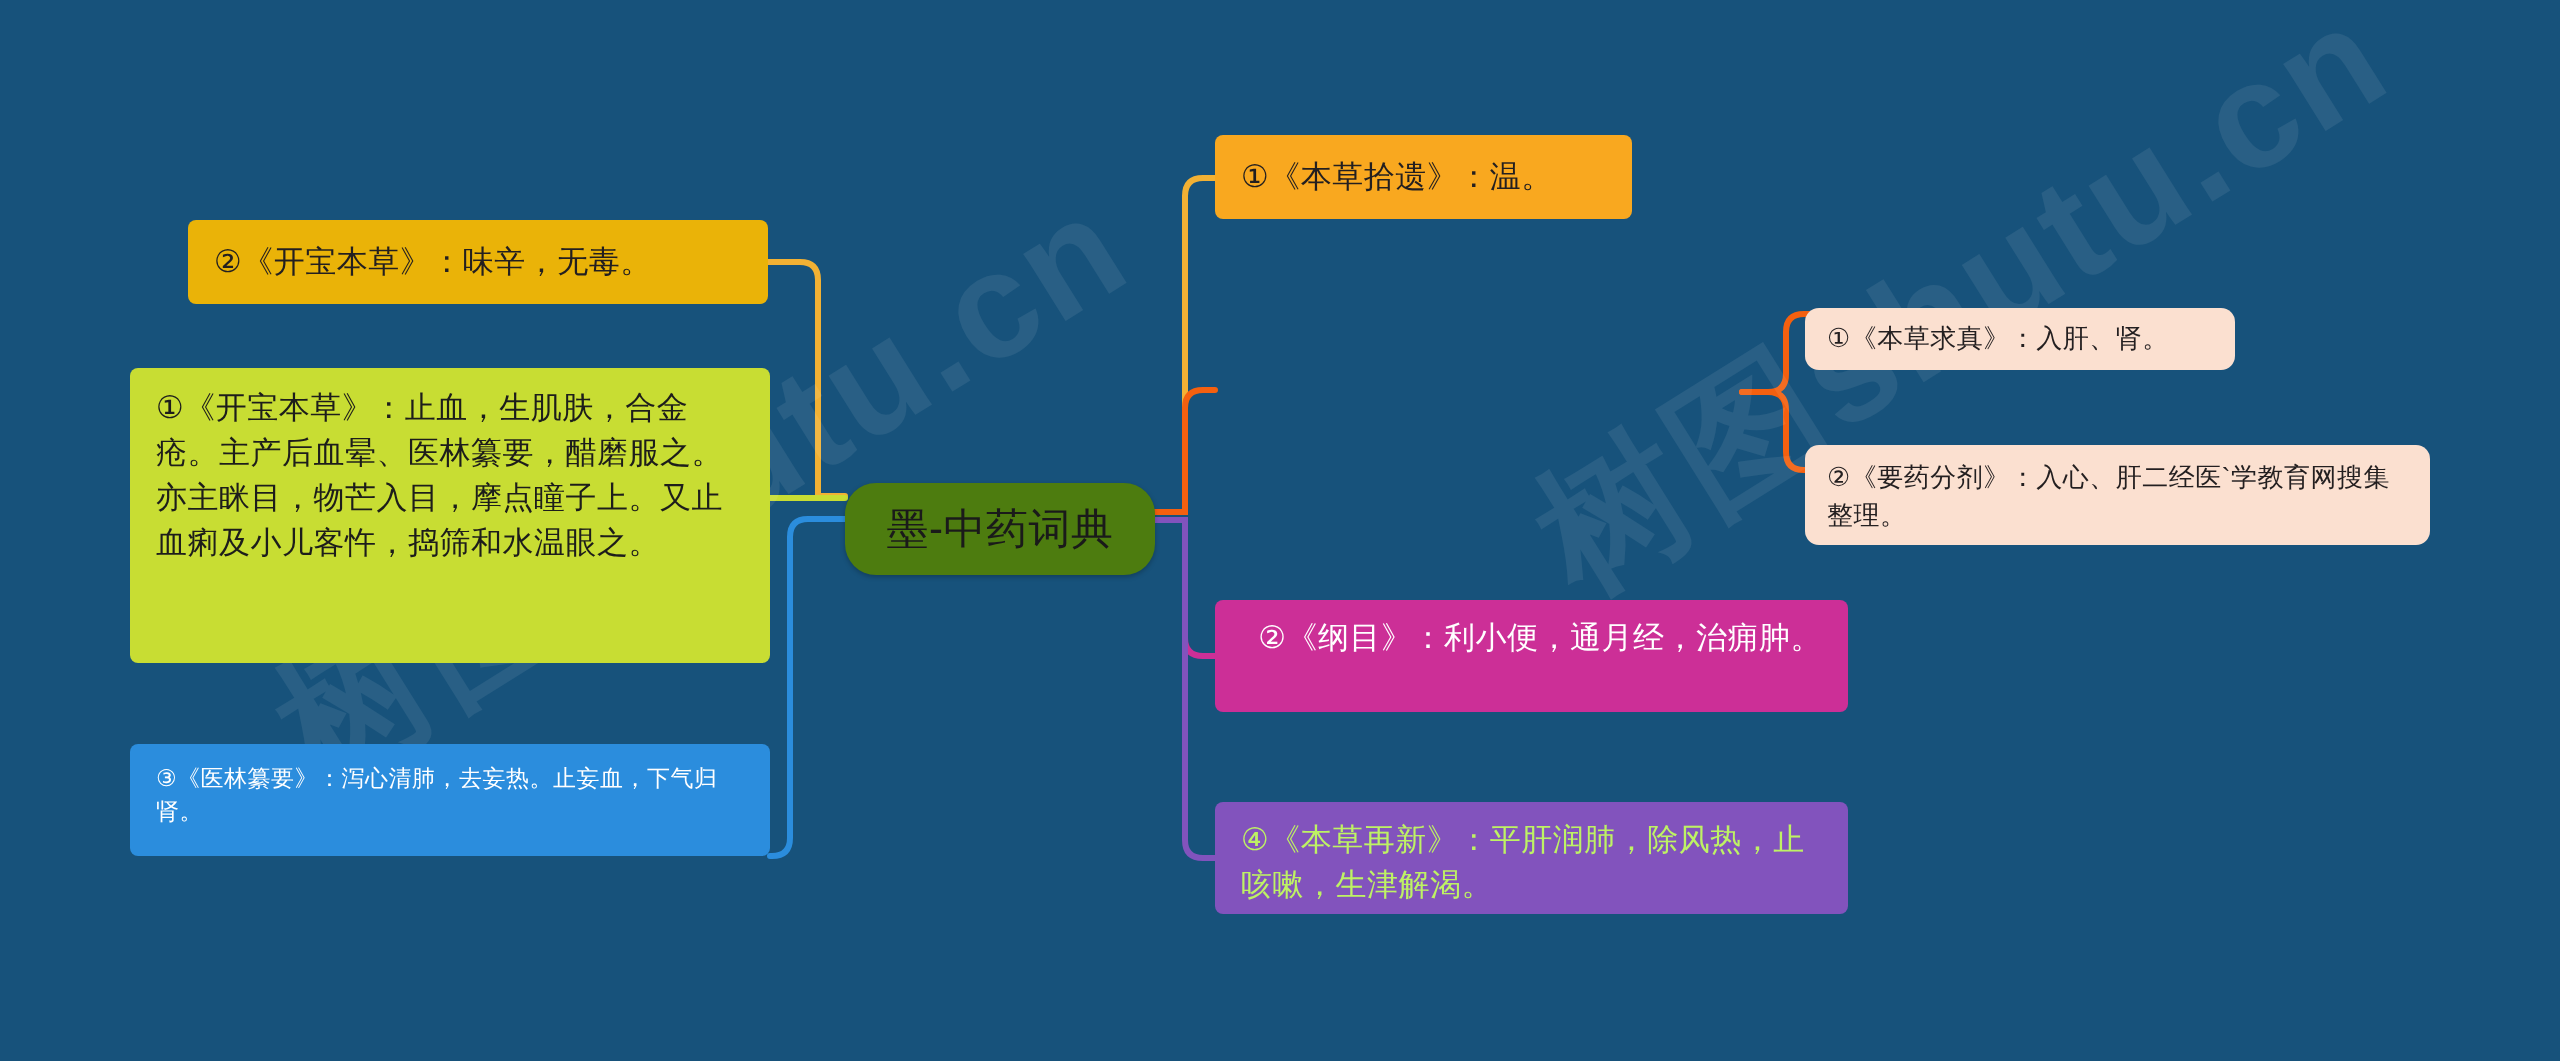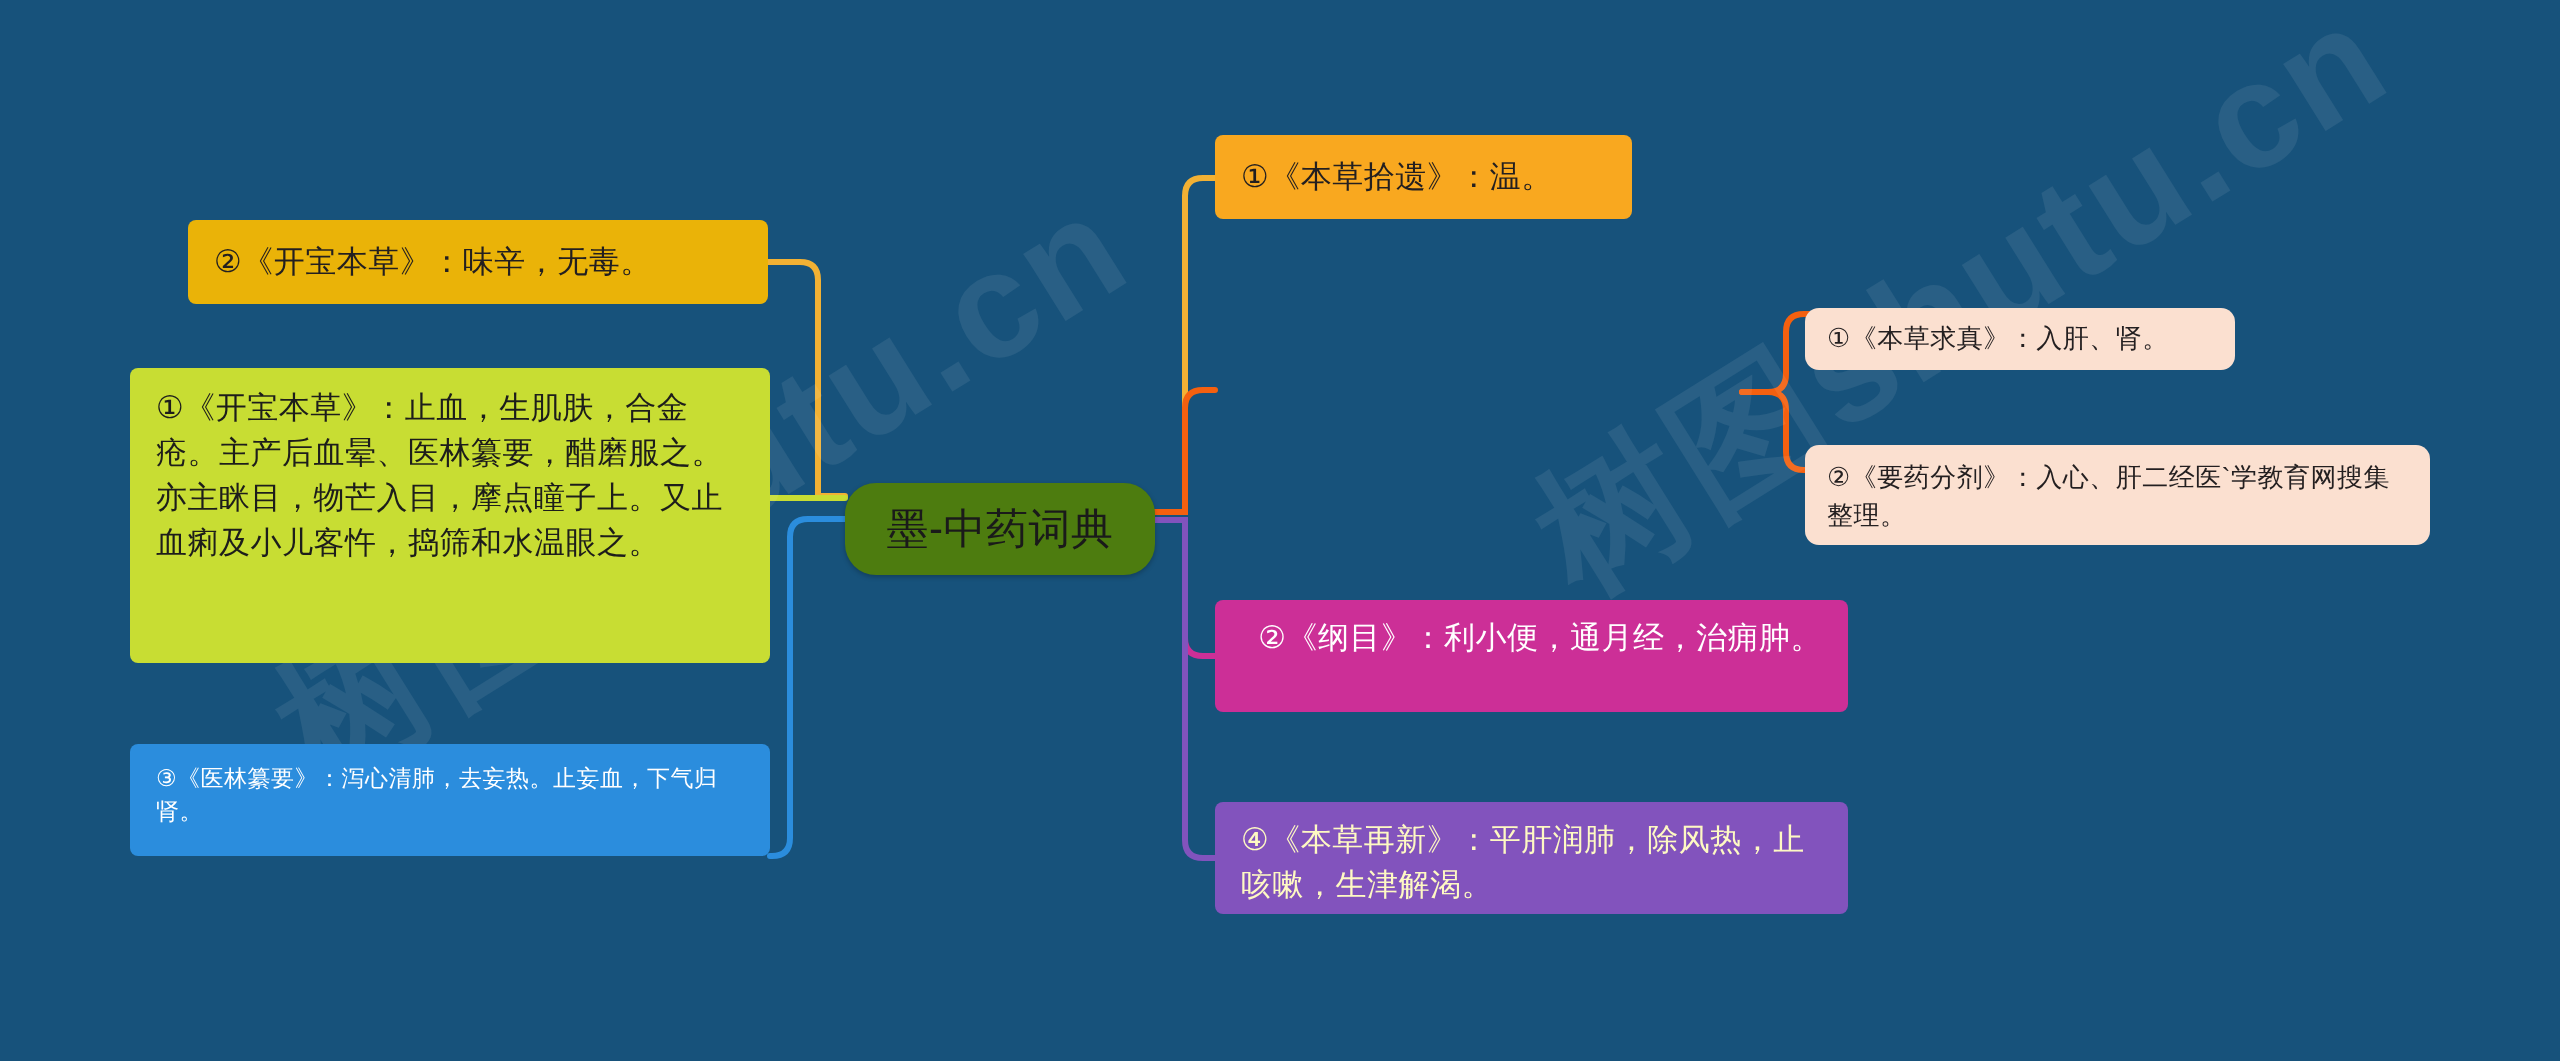--- a/index.html
+++ b/index.html
@@ -98,21 +98,21 @@
   }
   .node-magenta {
     background: #cc2f97;
     color: #ffffff;
     font-size: 31px;
     padding: 16px 26px;
     align-items: flex-start;
   }
   .node-purple {
     background: #8253bd;
-    color: #fef9c3;
+    color: #bef264;
     font-size: 31px;
     padding: 16px 26px;
     align-items: flex-start;
   }
   .node-pink {
     background: #fbe0d0;
     color: #231f20;
     font-size: 26px;
     padding: 3px 22px;
     border-radius: 14px;

